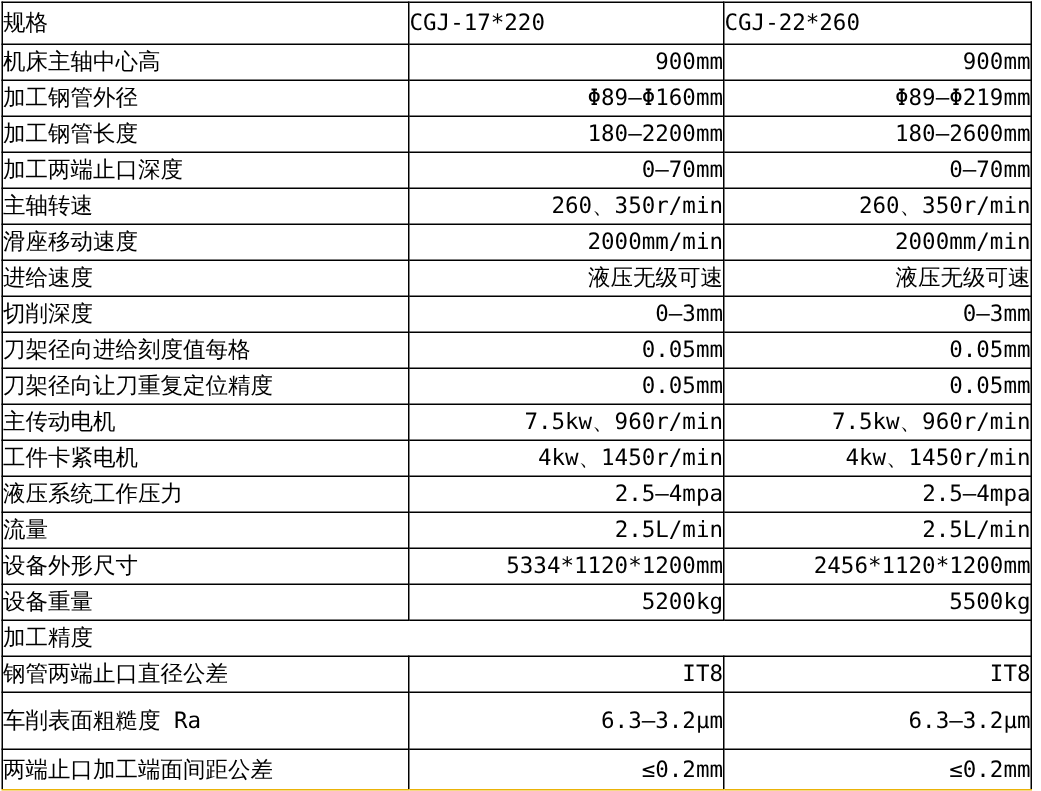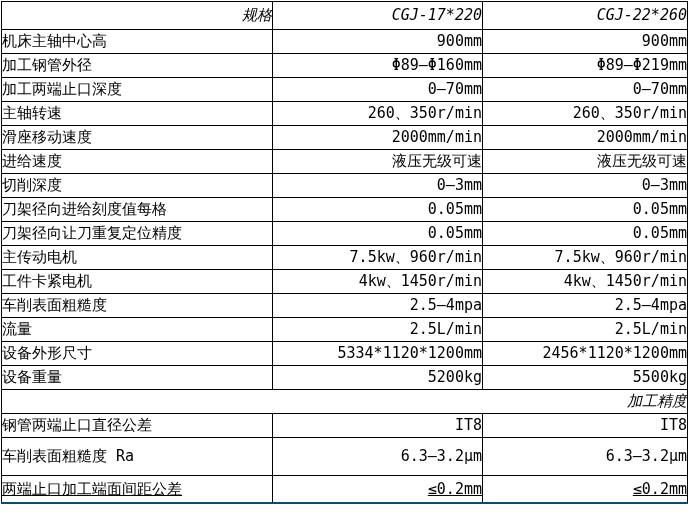--- a/index.html
+++ b/index.html
@@ -21,26 +21,26 @@
     color: #000;
     font-size: 15px;
     line-height: 1.1;
     padding: 0;
     vertical-align: middle;
     white-space: nowrap;
     overflow: hidden;
   }
   td.label { text-align: left; padding-left: 8px; }
   td.val   { text-align: right; }
-  td.center{ text-align: right; font-style: italic; }
+  td.center{ text-align: left; }
   tr.row      { height: 24px; }
   tr.hdr-row  { height: 28px; }
   tr.tall-row { height: 38px; }
   tr.last-row { height: 27px; }
-  tr.last-row td { border-bottom: 2px solid #0c4a6e; text-decoration: underline; }
+  tr.last-row td { border-bottom: 2px solid #eab308; }
 </style>
 </head>
 <body>
 
 <table class="spec">
   <colgroup>
     <col style="width:271px">
     <col style="width:210px">
     <col style="width:205px">
   </colgroup>
@@ -53,20 +53,25 @@
 
     <tr class="row">
       <td class="label">机床主轴中心高</td>
       <td class="val">900mm</td>
       <td class="val">900mm</td>
     </tr>
     <tr class="row">
       <td class="label">加工钢管外径</td>
       <td class="val">Φ89—Φ160mm</td>
       <td class="val">Φ89—Φ219mm</td>
+    </tr>
+    <tr class="row">
+      <td class="label">加工钢管长度</td>
+      <td class="val">180—2200mm</td>
+      <td class="val">180—2600mm</td>
     </tr>
     <tr class="row">
       <td class="label">加工两端止口深度</td>
       <td class="val">0—70mm</td>
       <td class="val">0—70mm</td>
     </tr>
     <tr class="row">
       <td class="label">主轴转速</td>
       <td class="val">260、350r/min</td>
       <td class="val">260、350r/min</td>
@@ -100,21 +105,21 @@
       <td class="label">主传动电机</td>
       <td class="val">7.5kw、960r/min</td>
       <td class="val">7.5kw、960r/min</td>
     </tr>
     <tr class="row">
       <td class="label">工件卡紧电机</td>
       <td class="val">4kw、1450r/min</td>
       <td class="val">4kw、1450r/min</td>
     </tr>
     <tr class="row">
-      <td class="label">车削表面粗糙度</td>
+      <td class="label">液压系统工作压力</td>
       <td class="val">2.5—4mpa</td>
       <td class="val">2.5—4mpa</td>
     </tr>
     <tr class="row">
       <td class="label">流量</td>
       <td class="val">2.5L/min</td>
       <td class="val">2.5L/min</td>
     </tr>
     <tr class="row">
       <td class="label">设备外形尺寸</td>

